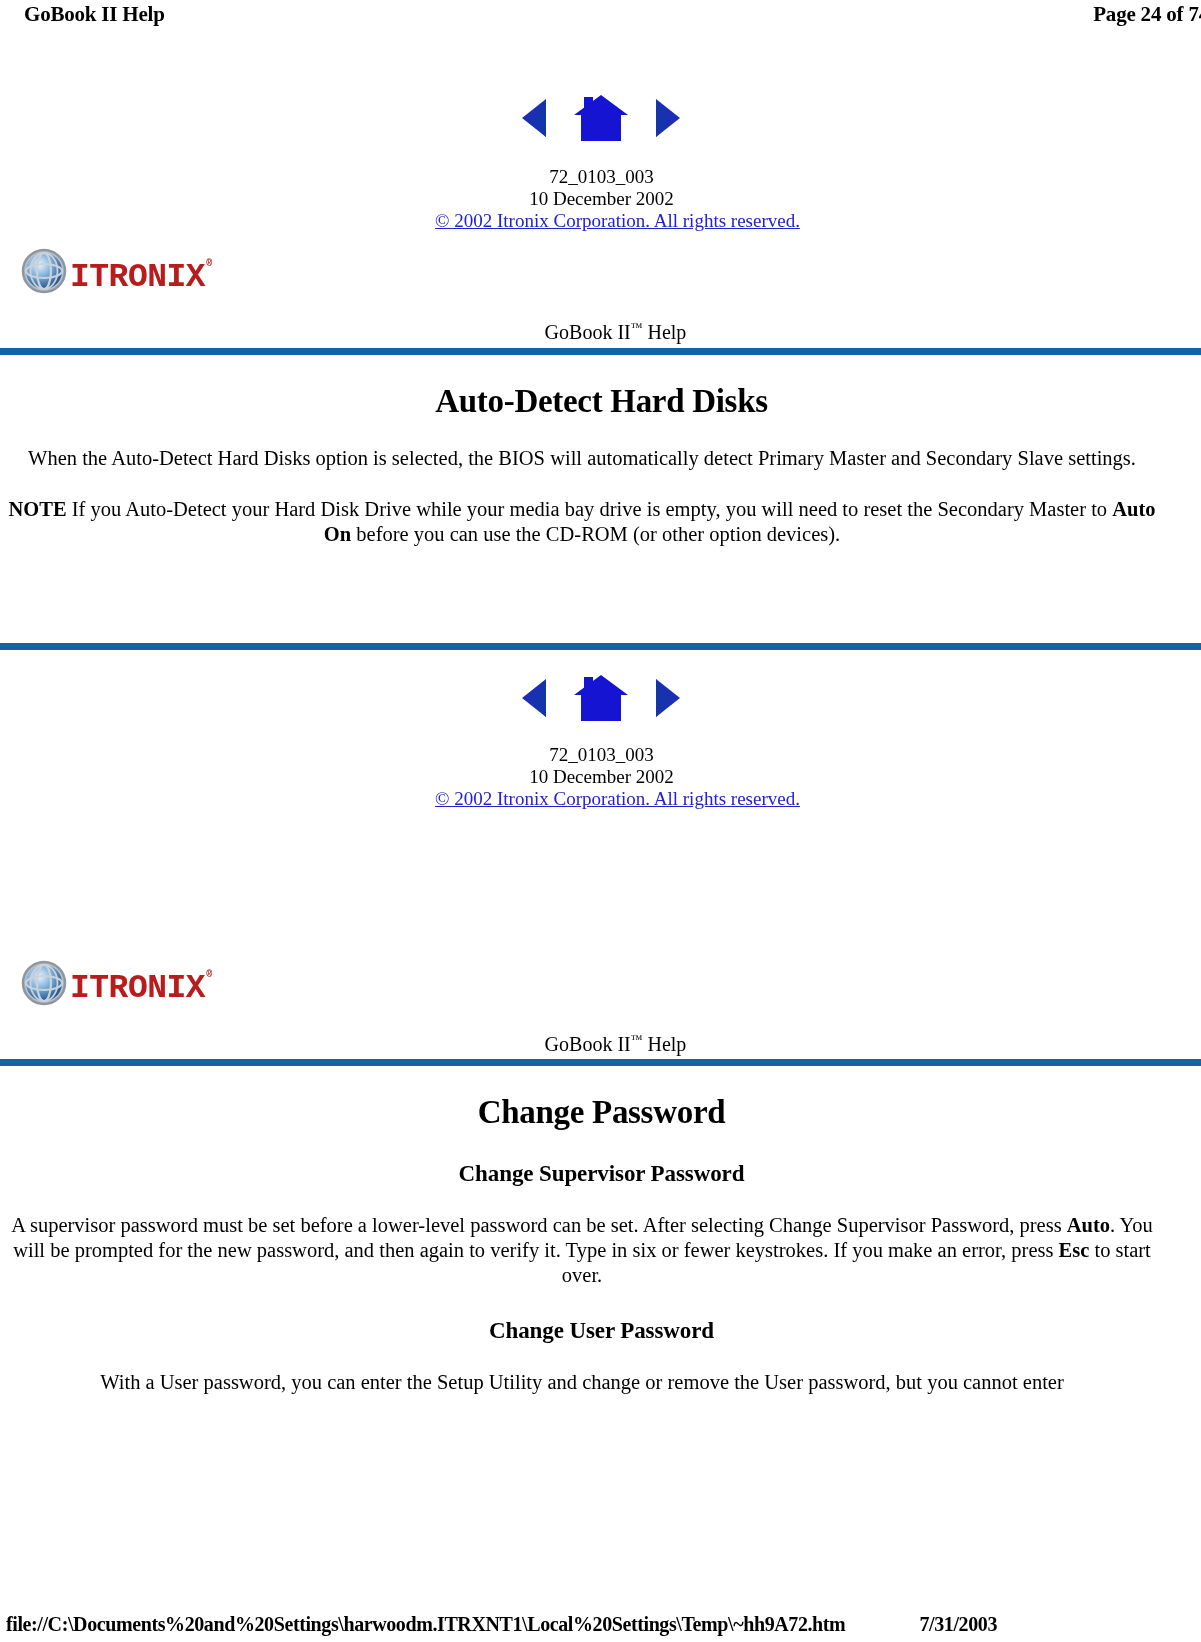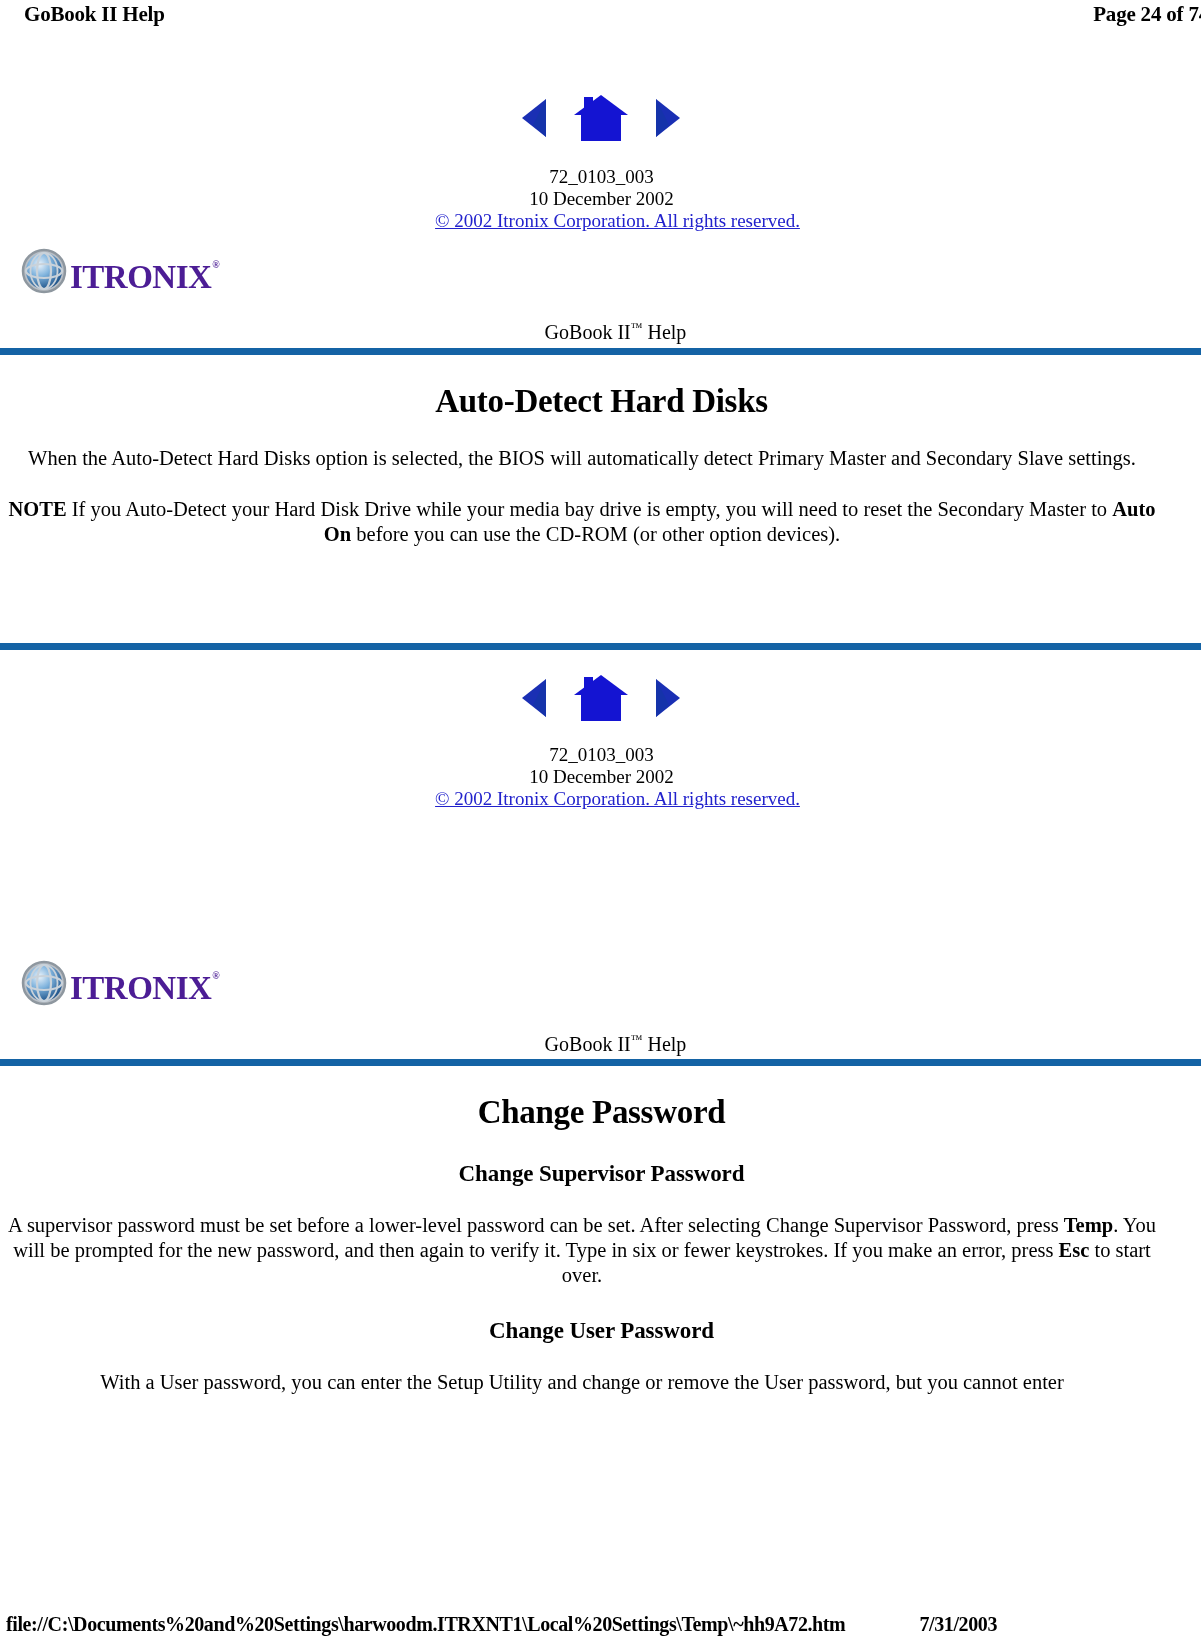--- a/index.html
+++ b/index.html
@@ -80,25 +80,25 @@
   .logo-block {
     padding-left: 20px;
     padding-top: 16px;
   }
   .logo-row {
     display: flex;
     align-items: center;
     height: 50px;
   }
   .logo-word {
-    font-family: Liberation Serif, serif;
+    font-family: Liberation Mono, monospace;
     font-weight: bold;
     font-size: 33px;
     letter-spacing: -0.5px;
-    color: #4c1d95;
+    color: #b91c1c;
     margin-left: 2px;
     position: relative;
     margin-top: 8px;
   }
   .logo-word sup {
     font-size: 10px;
     vertical-align: super;
     position: relative;
     top: -8px;
     left: 1px;
@@ -285,21 +285,21 @@
       <span class="logo-word"><span>ITRONIX</span><sup>®</sup></span>
     </div>
   </div>
 
   <div class="helpline"><span>GoBook II</span><span class="tm">™</span><span> Help</span></div>
   <div class="rule-blue"></div>
 
   <h1 class="doc-title">Change Password</h1>
 
   <h2 class="doc-sub">Change Supervisor Password</h2>
-  <p class="body"><span>A supervisor password must be set before a lower-level password can be set.  After selecting Change Supervisor Password, press </span><b>Temp</b><span>.  You will be prompted for the new password, and then again to verify it.  Type in six or fewer keystrokes.  If you make an error, press </span><b>Esc</b><span> to start over.</span></p>
+  <p class="body"><span>A supervisor password must be set before a lower-level password can be set.  After selecting Change Supervisor Password, press </span><b>Auto</b><span>.  You will be prompted for the new password, and then again to verify it.  Type in six or fewer keystrokes.  If you make an error, press </span><b>Esc</b><span> to start over.</span></p>
 
   <h2 class="doc-sub">Change User Password</h2>
   <p class="body"><span>With a User password, you can enter the Setup Utility and change or remove the User password, but you cannot enter</span></p>
 
 </div>
 
 <div class="page-footer">
   <span class="path">file://C:\Documents%20and%20Settings\harwoodm.ITRXNT1\Local%20Settings\Temp\~hh9A72.htm</span>
   <span class="date">7/31/2003</span>
 </div>

